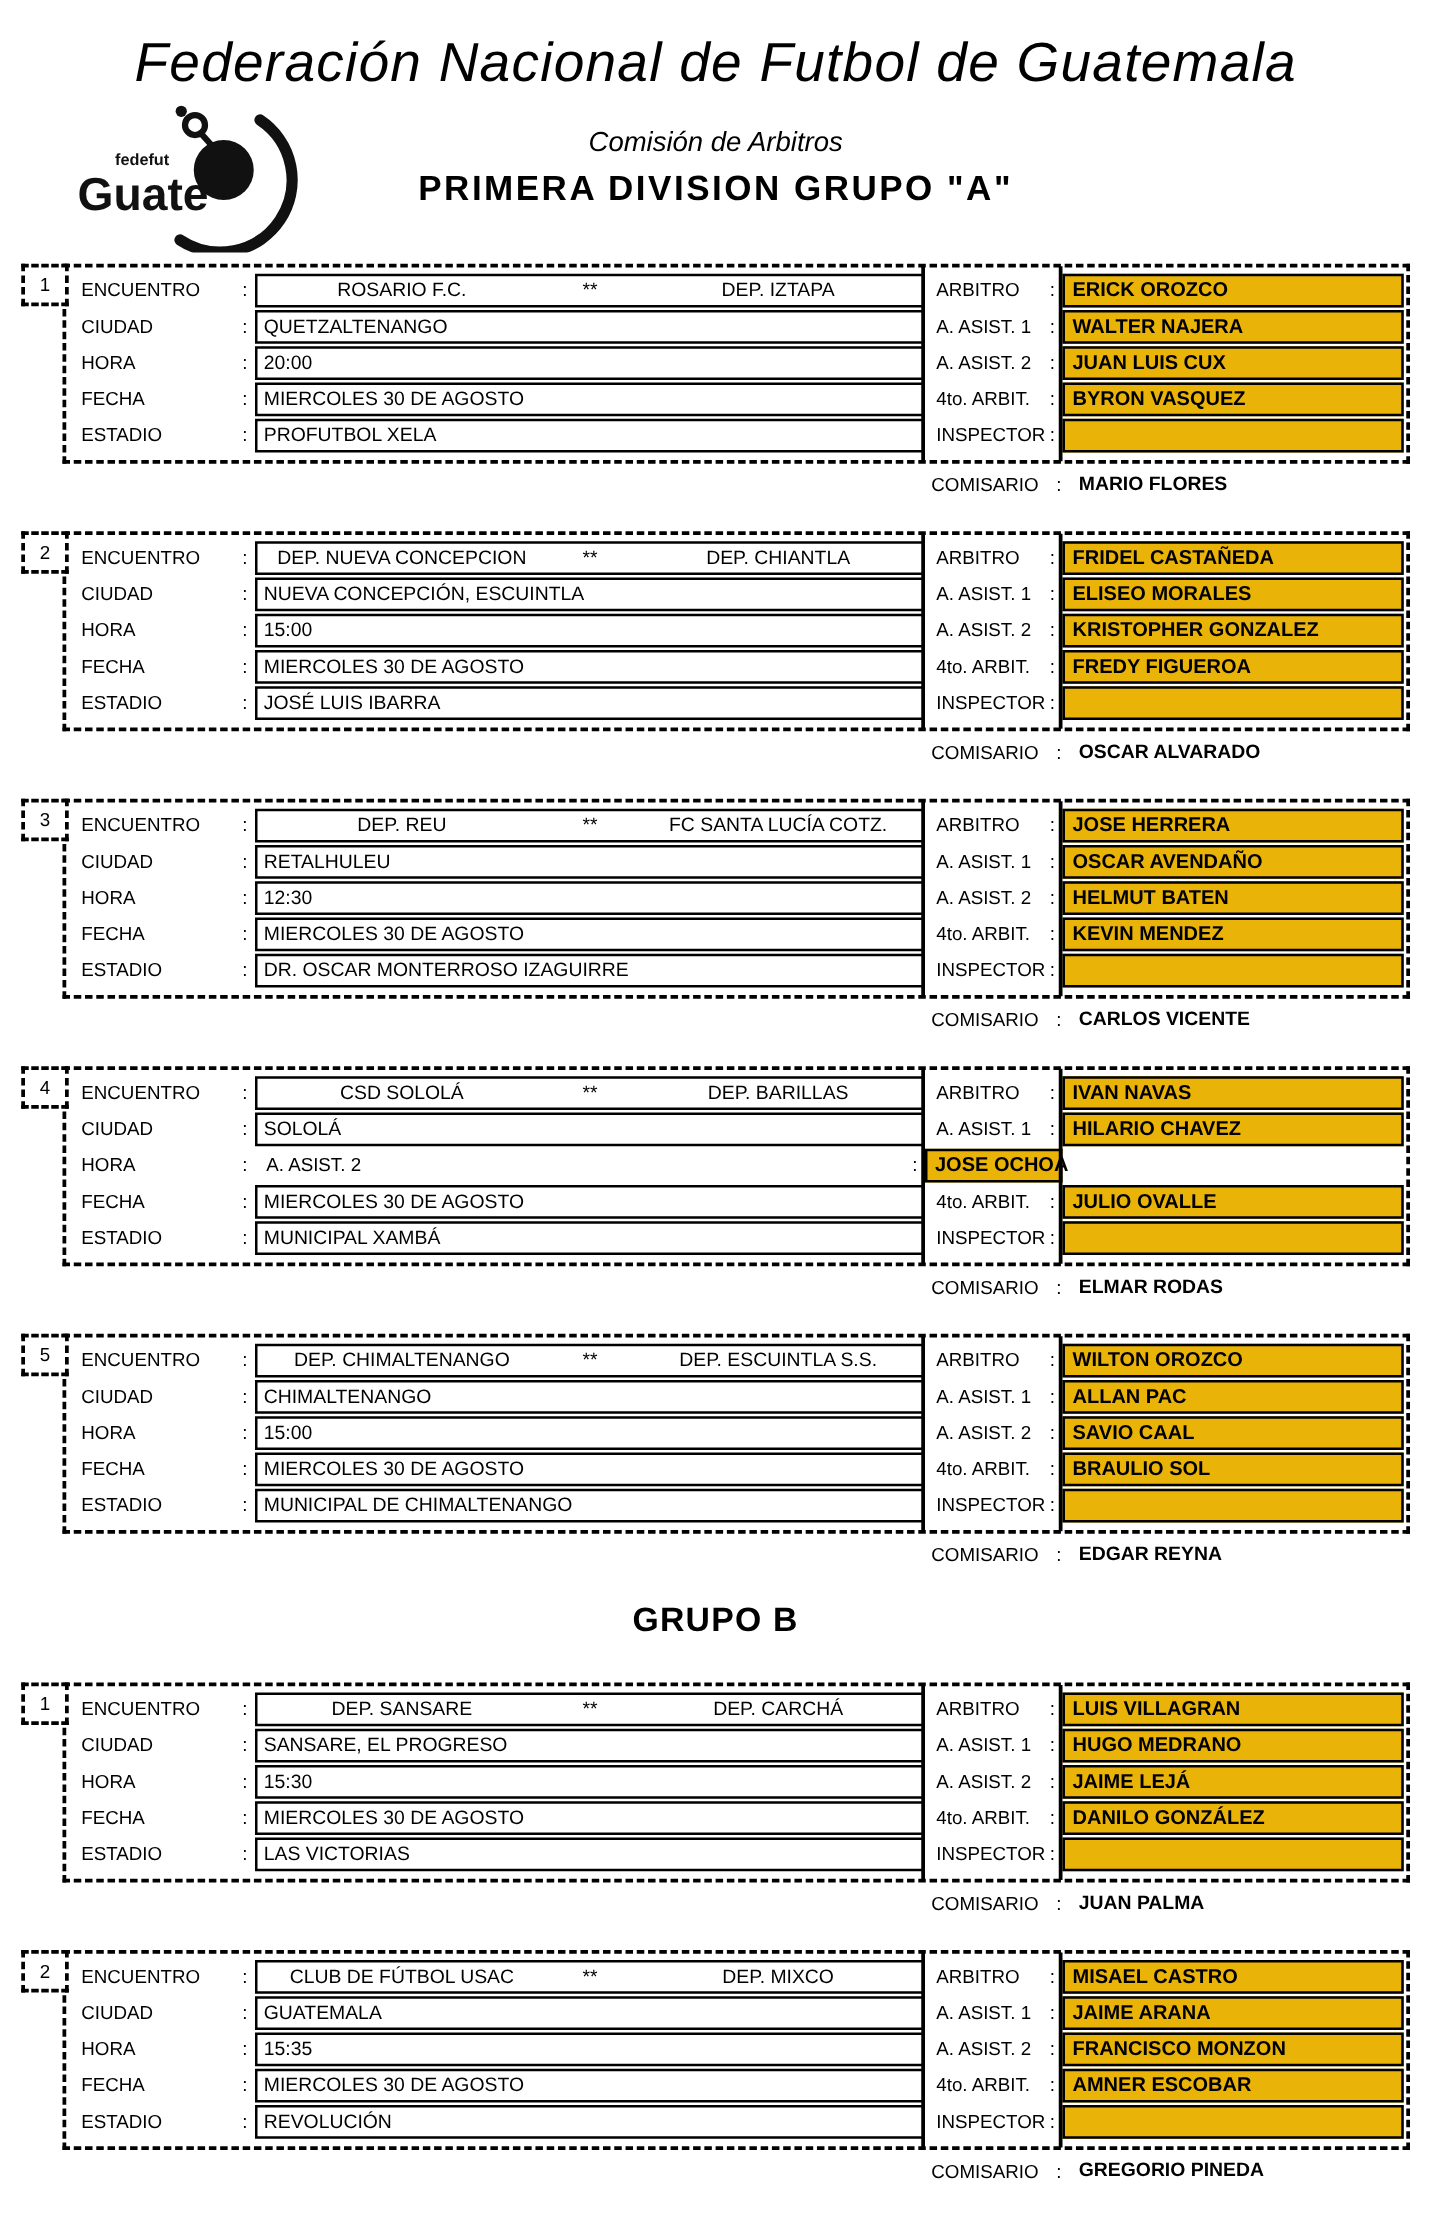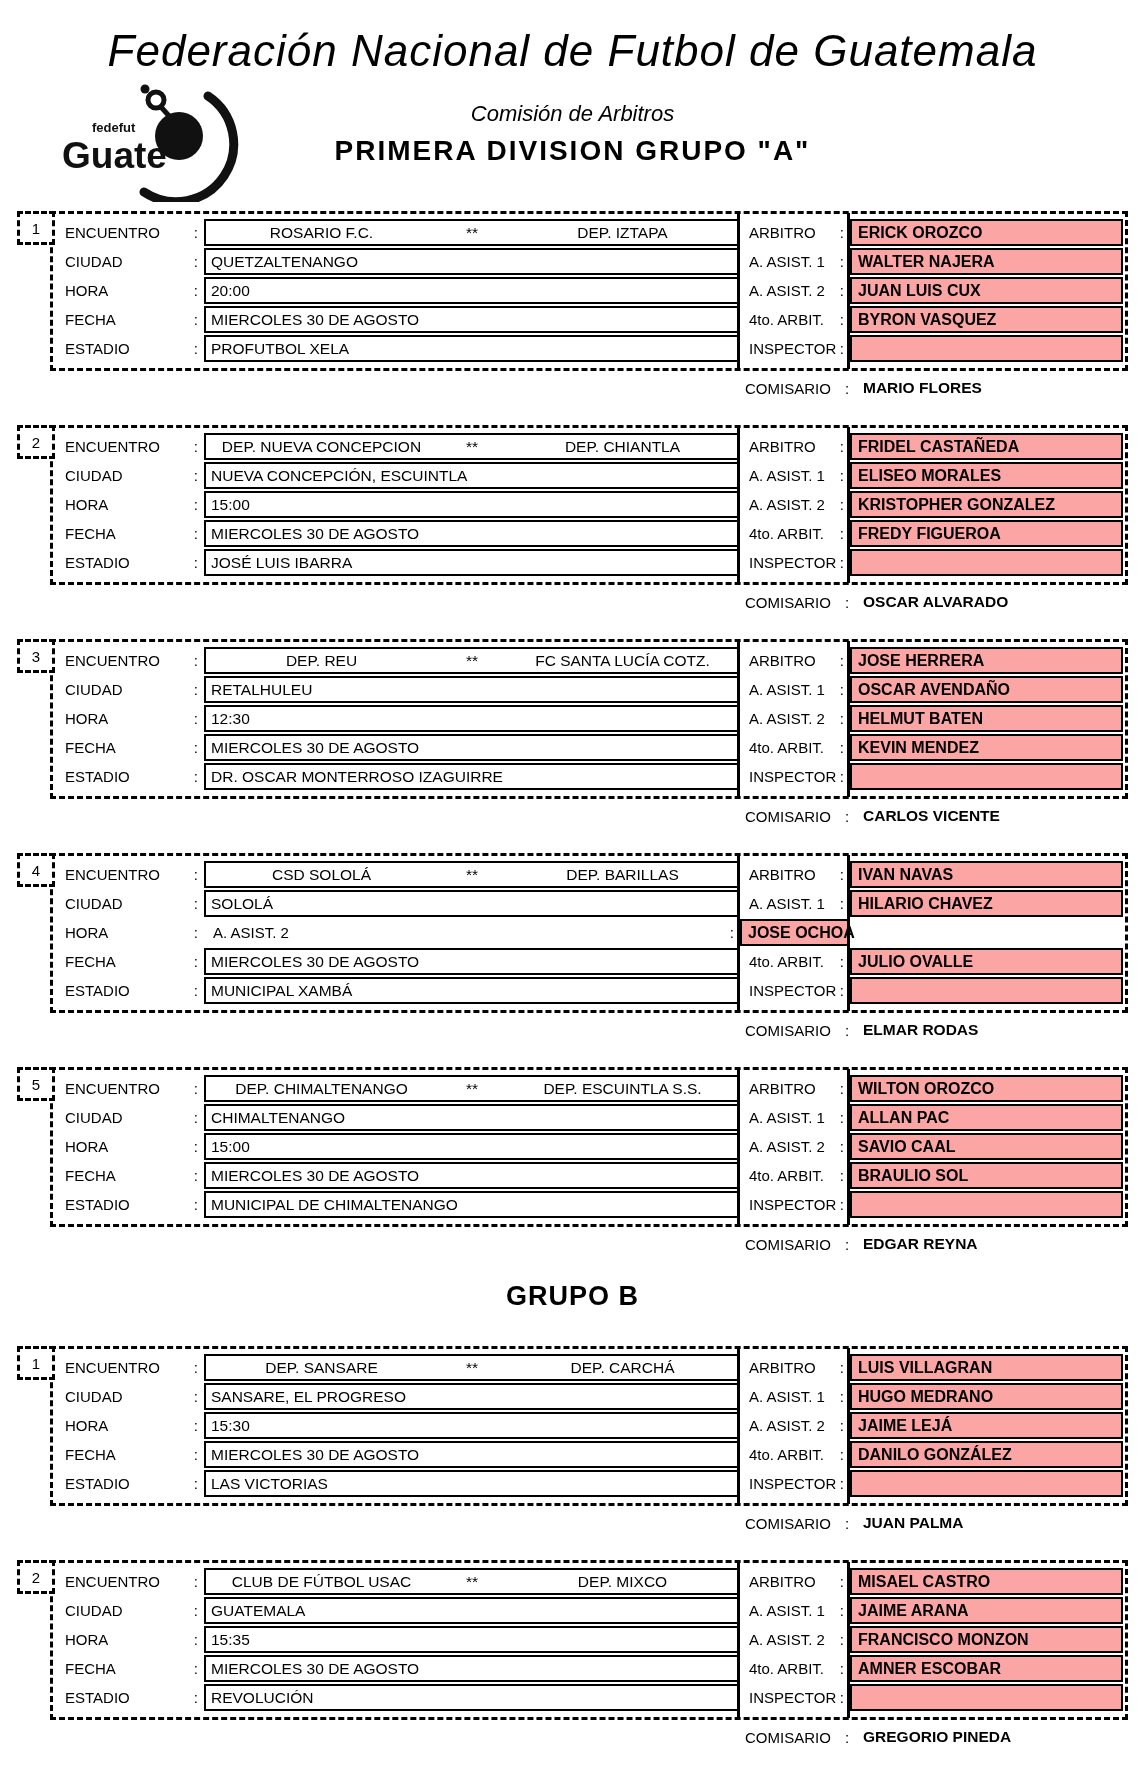--- a/index.html
+++ b/index.html
@@ -30,21 +30,21 @@
   .row:last-child{margin-bottom:0;}
   .lbl{display:flex;align-items:center;justify-content:space-between;
        padding-left:9px;padding-right:6px;font-size:15px;gap:12px;}
   .vbox{border:2px solid #000;box-sizing:border-box;display:flex;align-items:center;
         font-size:15.5px;padding-left:5px;background:#fff;white-space:nowrap;overflow:hidden;}
   .vbox.enc{padding:0;display:grid;grid-template-columns:1fr 70px 1fr;}
   .vbox.enc span{display:flex;align-items:center;justify-content:center;white-space:nowrap;}
   .rlbl{display:flex;align-items:center;justify-content:space-between;
         padding:0 6px 0 9px;font-size:15px;white-space:nowrap;}
   .name{border:2px solid #000;box-sizing:border-box;display:flex;align-items:center;
-        font-weight:bold;font-size:16px;padding-left:6px;background:#fca5a5;white-space:nowrap;}
+        font-weight:bold;font-size:16px;padding-left:6px;background:#eab308;white-space:nowrap;}
   .comisario{display:flex;margin:8px 0 0 745px;font-size:15px;align-items:center;}
   .comisario .clabel{width:100px;}
   .comisario .ccolon{width:12px;}
   .comisario .cname{font-weight:bold;margin-left:6px;font-size:15.5px;}
 
   .group-heading{text-align:center;font-weight:bold;font-size:27px;letter-spacing:1px;
                  margin:16px 0 34px 0;}
 </style>
 </head>
 <body>

